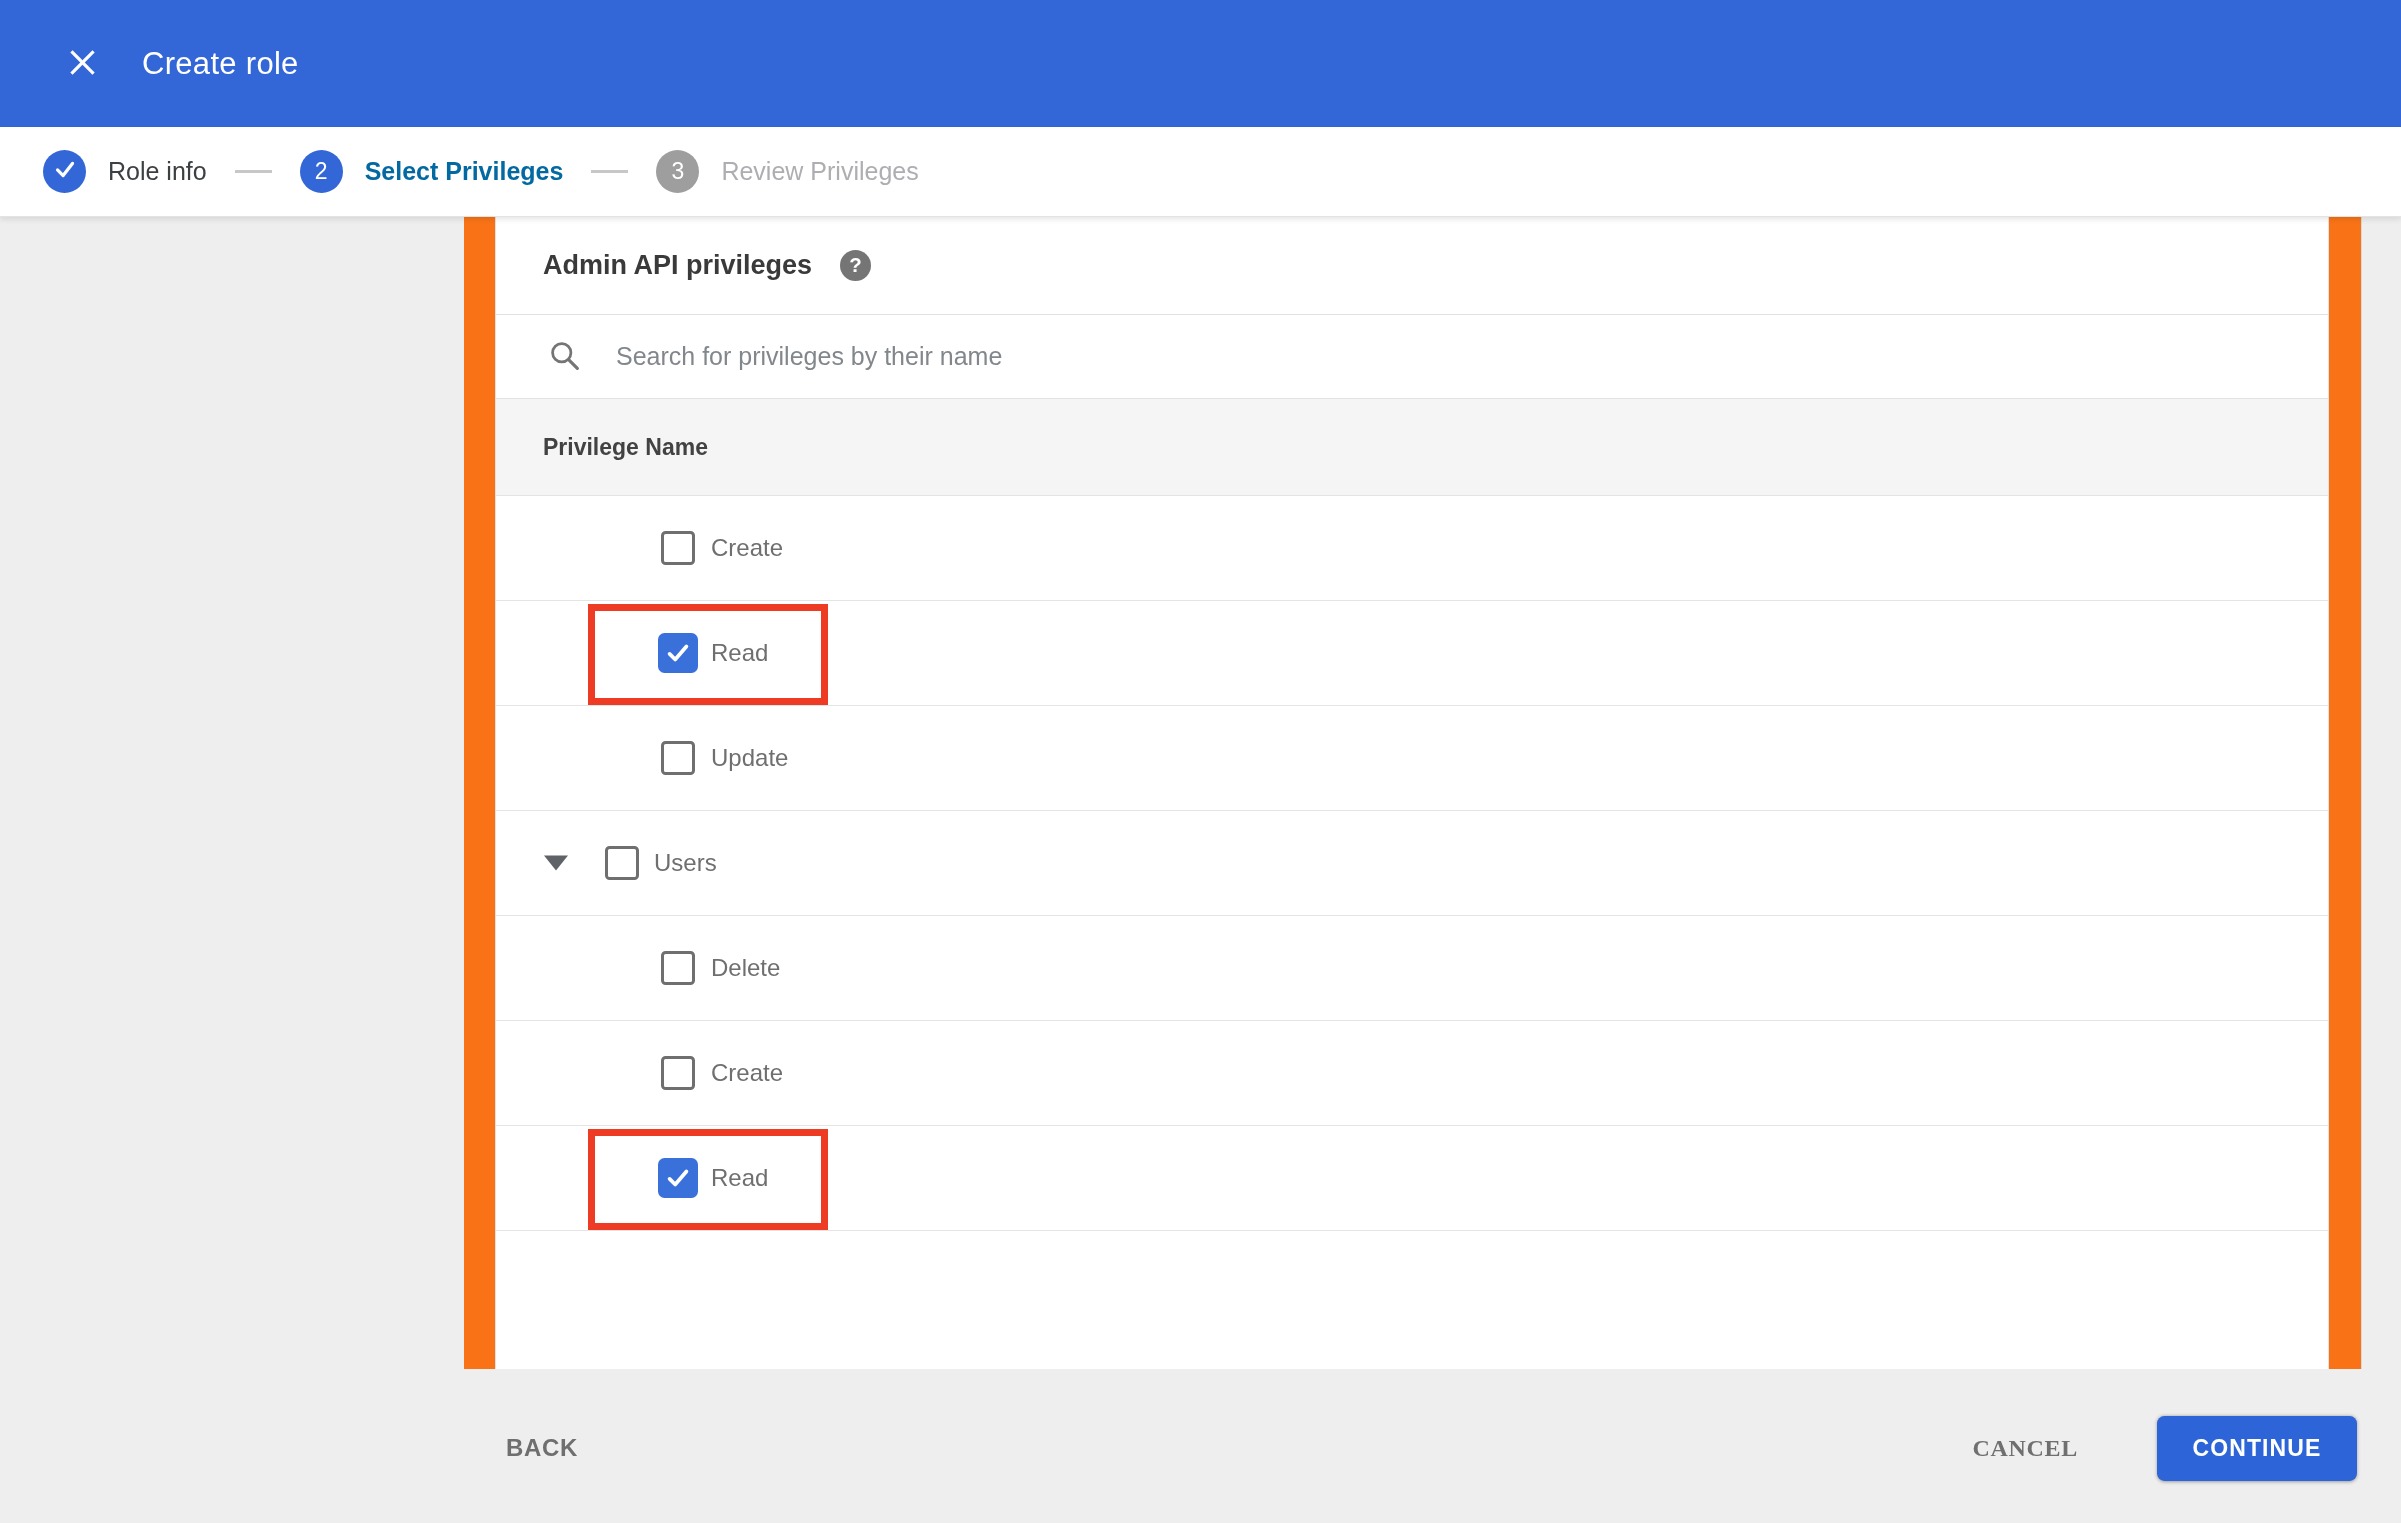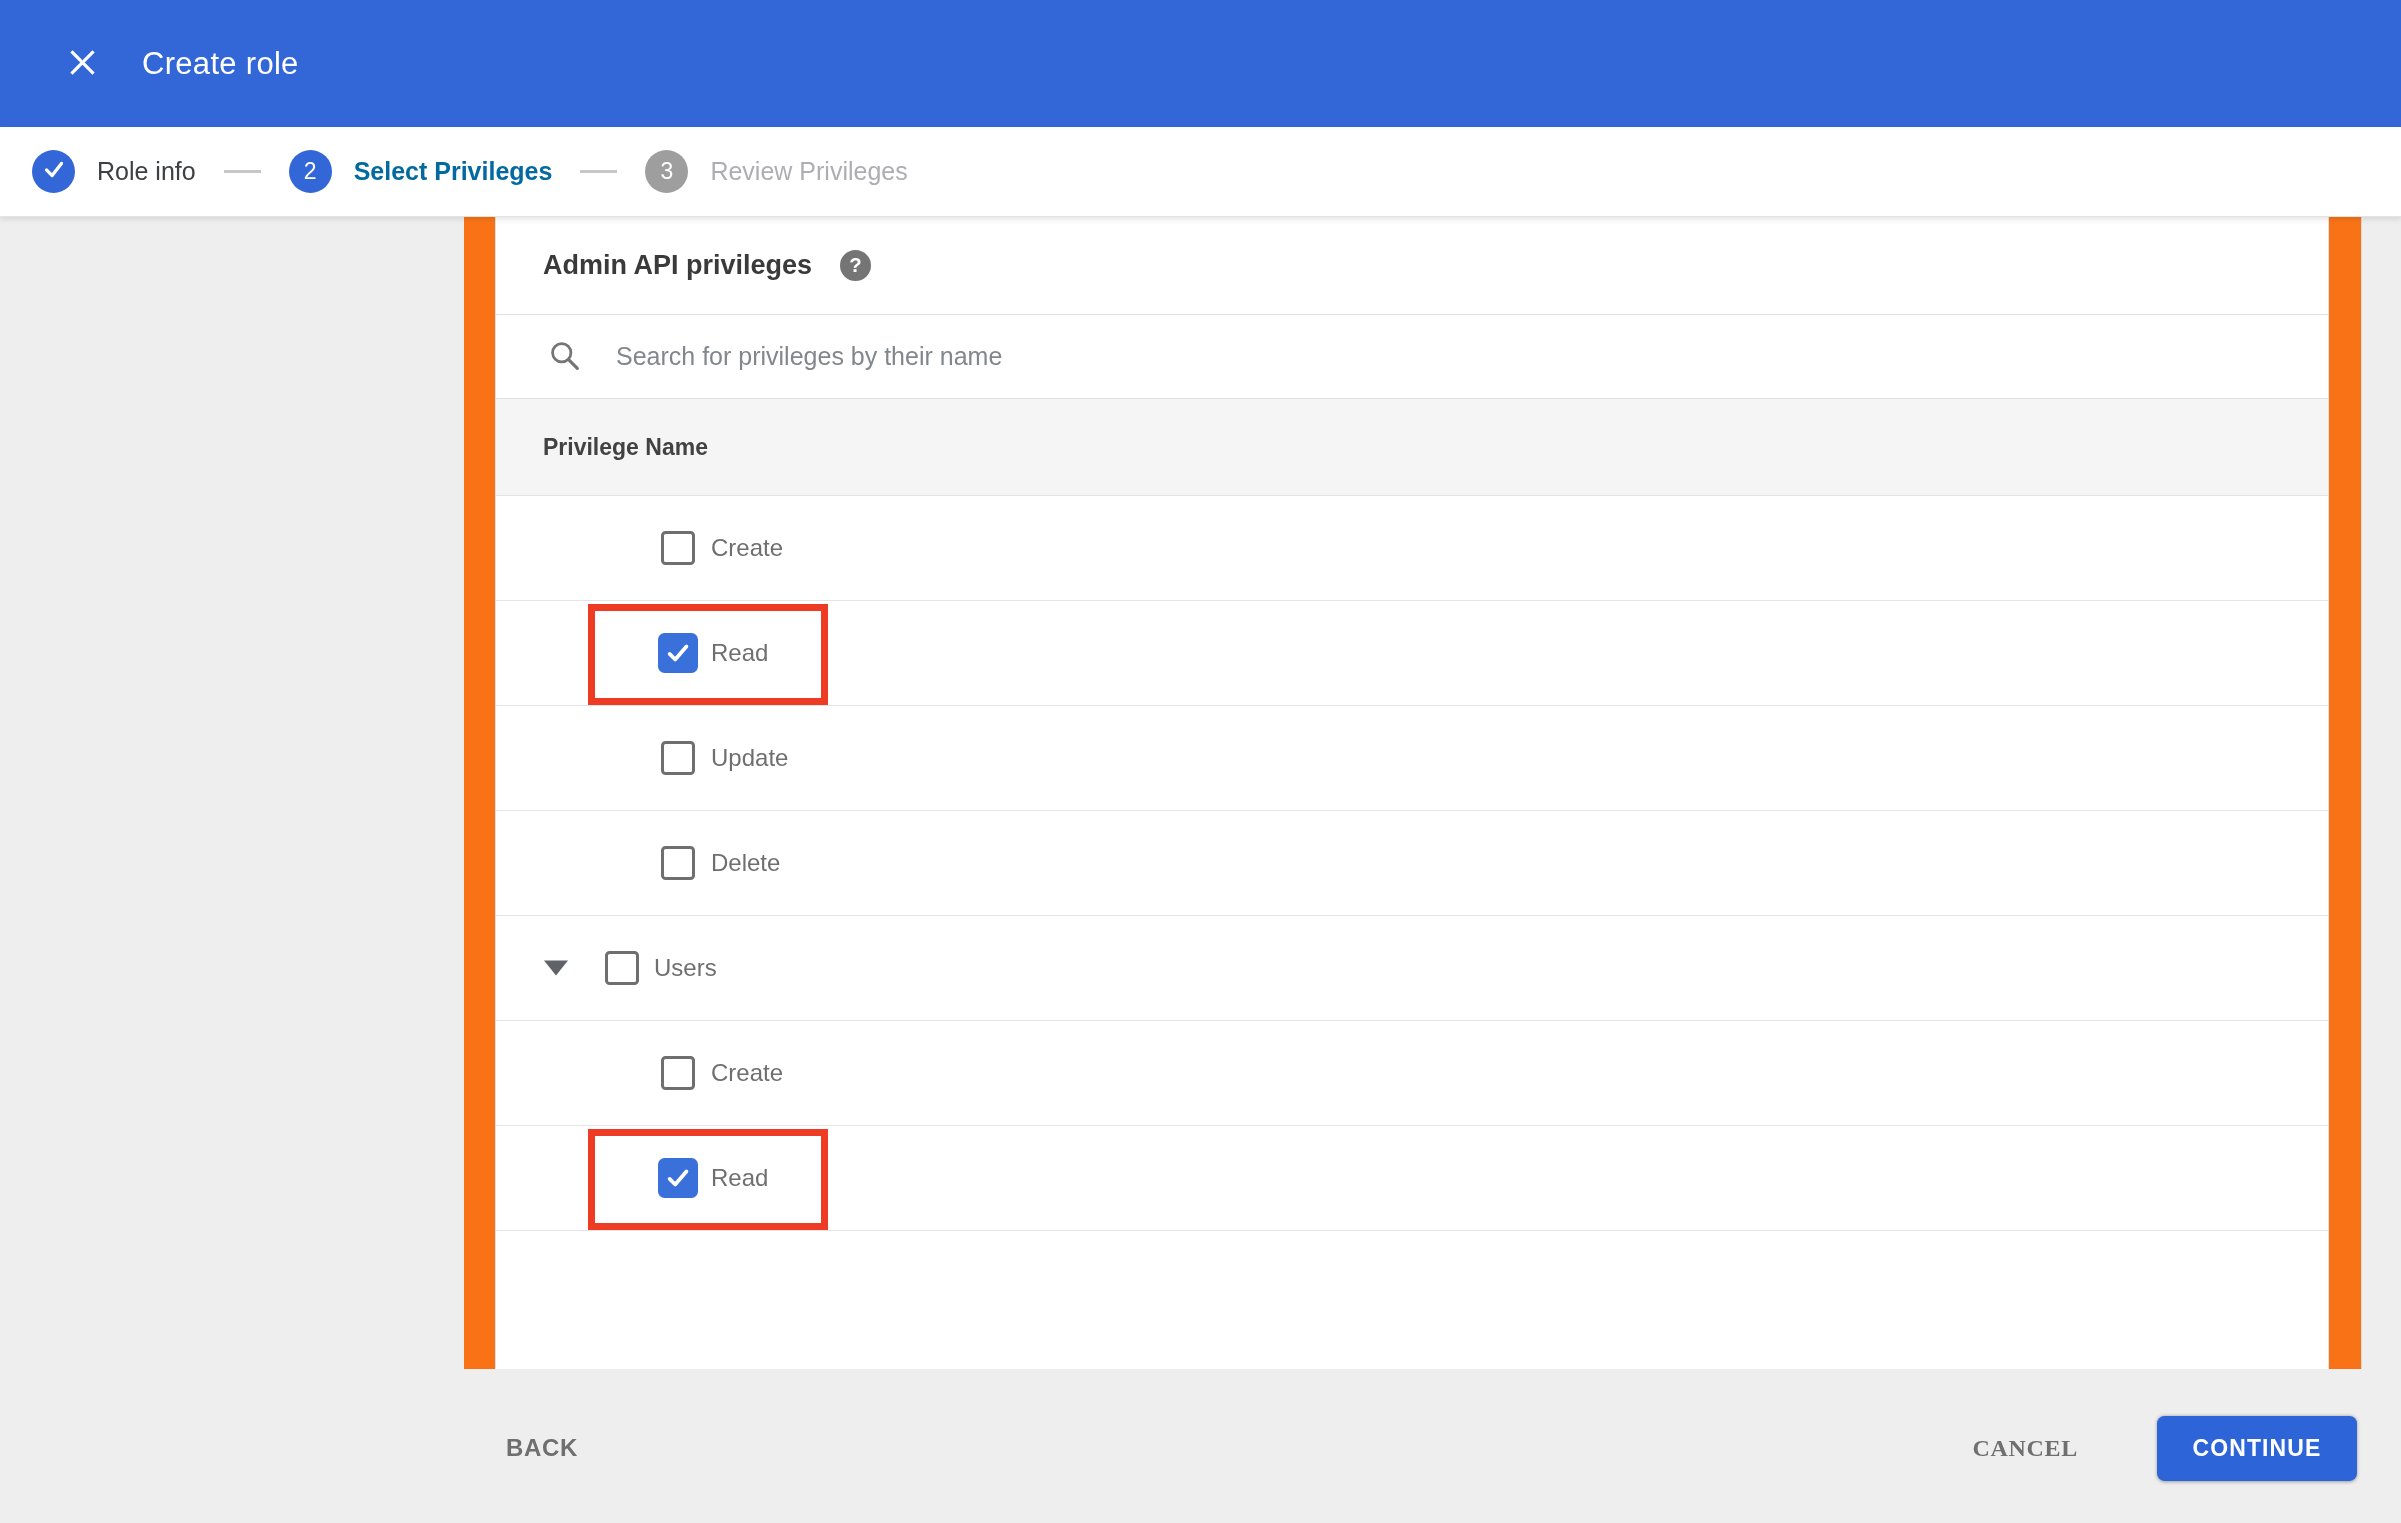--- a/index.html
+++ b/index.html
@@ -15,21 +15,21 @@
     font-family:"Liberation Sans", sans-serif;}
 
   
   .appbar{height:127px;background:var(--header-blue);display:flex;align-items:center;
     padding-left:60px;}
   .close-btn{width:45px;height:45px;display:flex;align-items:center;justify-content:center;
     cursor:pointer;}
   .appbar-title{color:#ffffff;font-size:31px;font-weight:400;margin-left:37px;letter-spacing:0.3px;}
 
   
-  .stepper{height:90px;background:#ffffff;display:flex;align-items:center;padding-left:32px;
+  .stepper{height:90px;background:#ffffff;display:flex;align-items:center;padding-left:43px;
     position:relative;z-index:5;border-bottom:0.9px solid #e3e3e3;
     box-shadow:0 2.8px 5.6px rgba(0,0,0,.10);}
   .step{display:flex;align-items:center;cursor:pointer;}
   .step-circle{width:43px;height:43px;border-radius:50%;display:flex;align-items:center;
     justify-content:center;color:#fff;font-size:23px;flex:0 0 auto;}
   .step.complete .step-circle,.step.active .step-circle{background:var(--accent);}
   .step.upcoming .step-circle{background:var(--step-gray);}
   .step-label{margin-left:22px;font-size:25px;color:#3c4043;}
   .step.active .step-label{font-weight:700;color:#0369a1;}
   .step.upcoming .step-label{color:#adadb2;}
@@ -170,34 +170,34 @@
     <div class="highlight-box"></div>
   </div>
         <div class="row child">
 
     <span class="checkbox">
       
     </span>
     <span class="priv-label">Update</span>
 
   </div>
-        <div class="row child">
-
-    <span class="checkbox">
-      
-    </span>
-    <span class="priv-label">Delete</span>
-
-  </div>
         <div class="row group">
     <span class="expander"></span>
     <span class="checkbox">
       
     </span>
     <span class="priv-label">Users</span>
+
+  </div>
+        <div class="row child">
+
+    <span class="checkbox">
+      
+    </span>
+    <span class="priv-label">Delete</span>
 
   </div>
         <div class="row child">
 
     <span class="checkbox">
       
     </span>
     <span class="priv-label">Create</span>
 
   </div>

